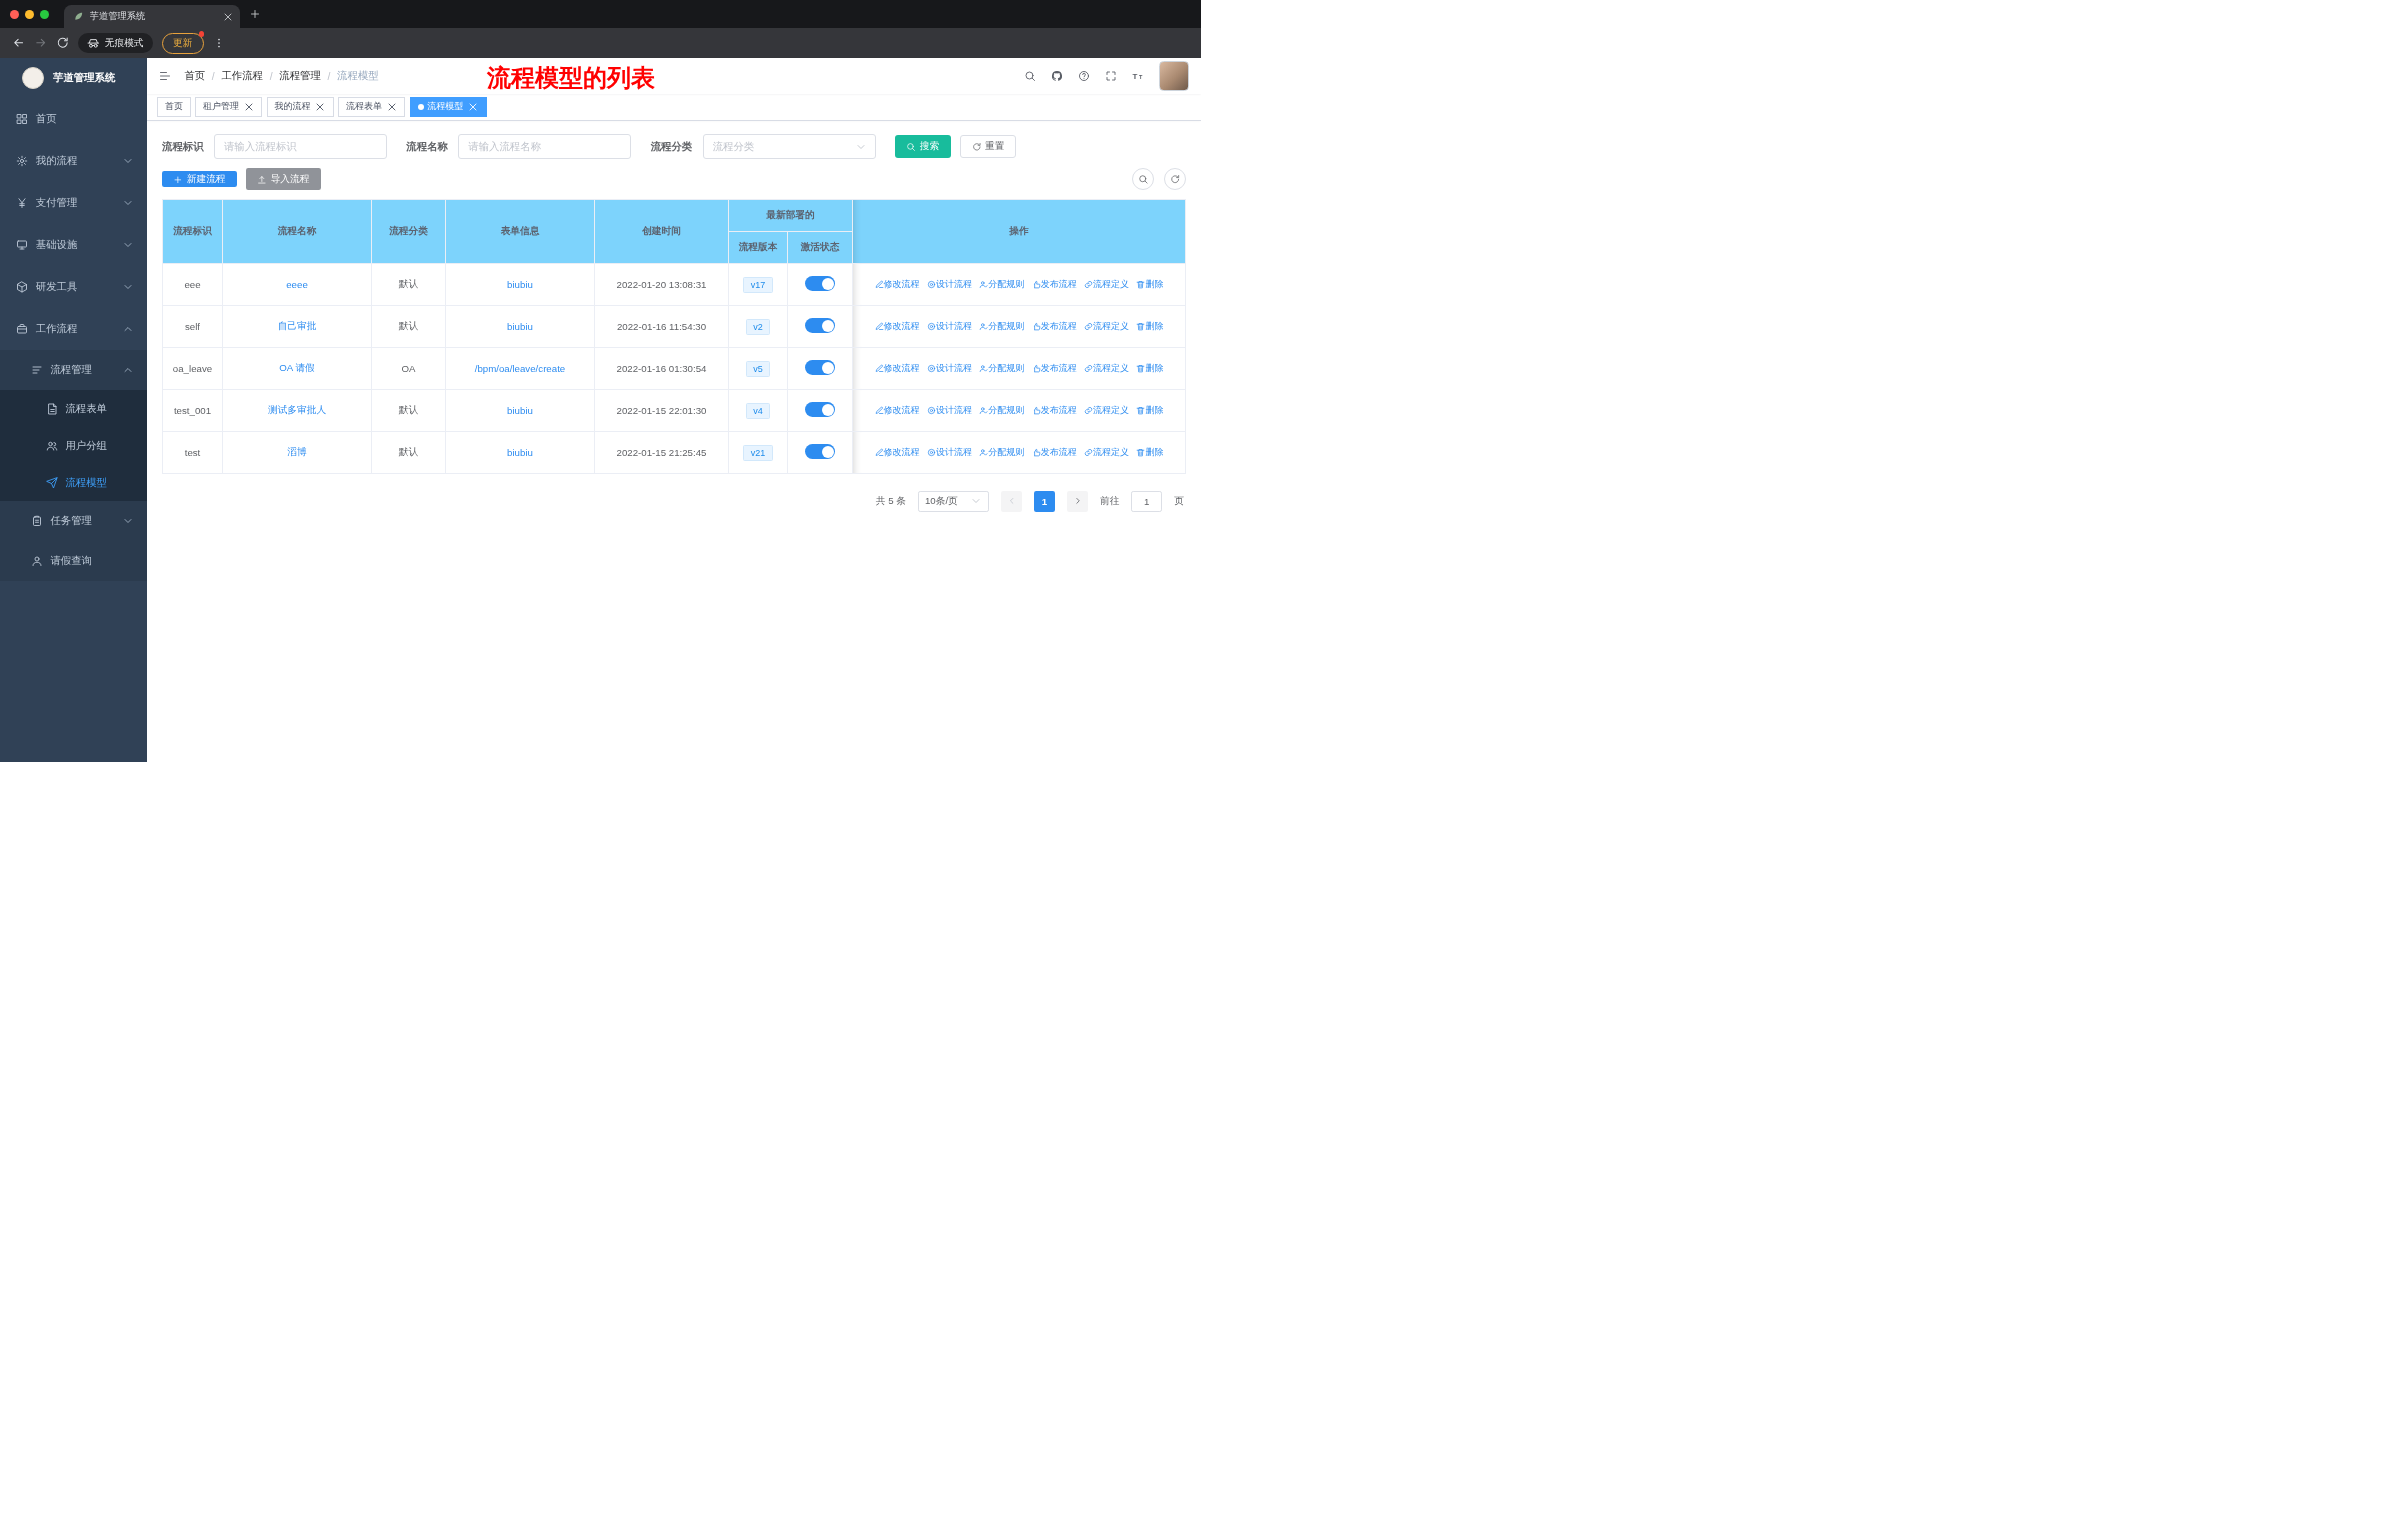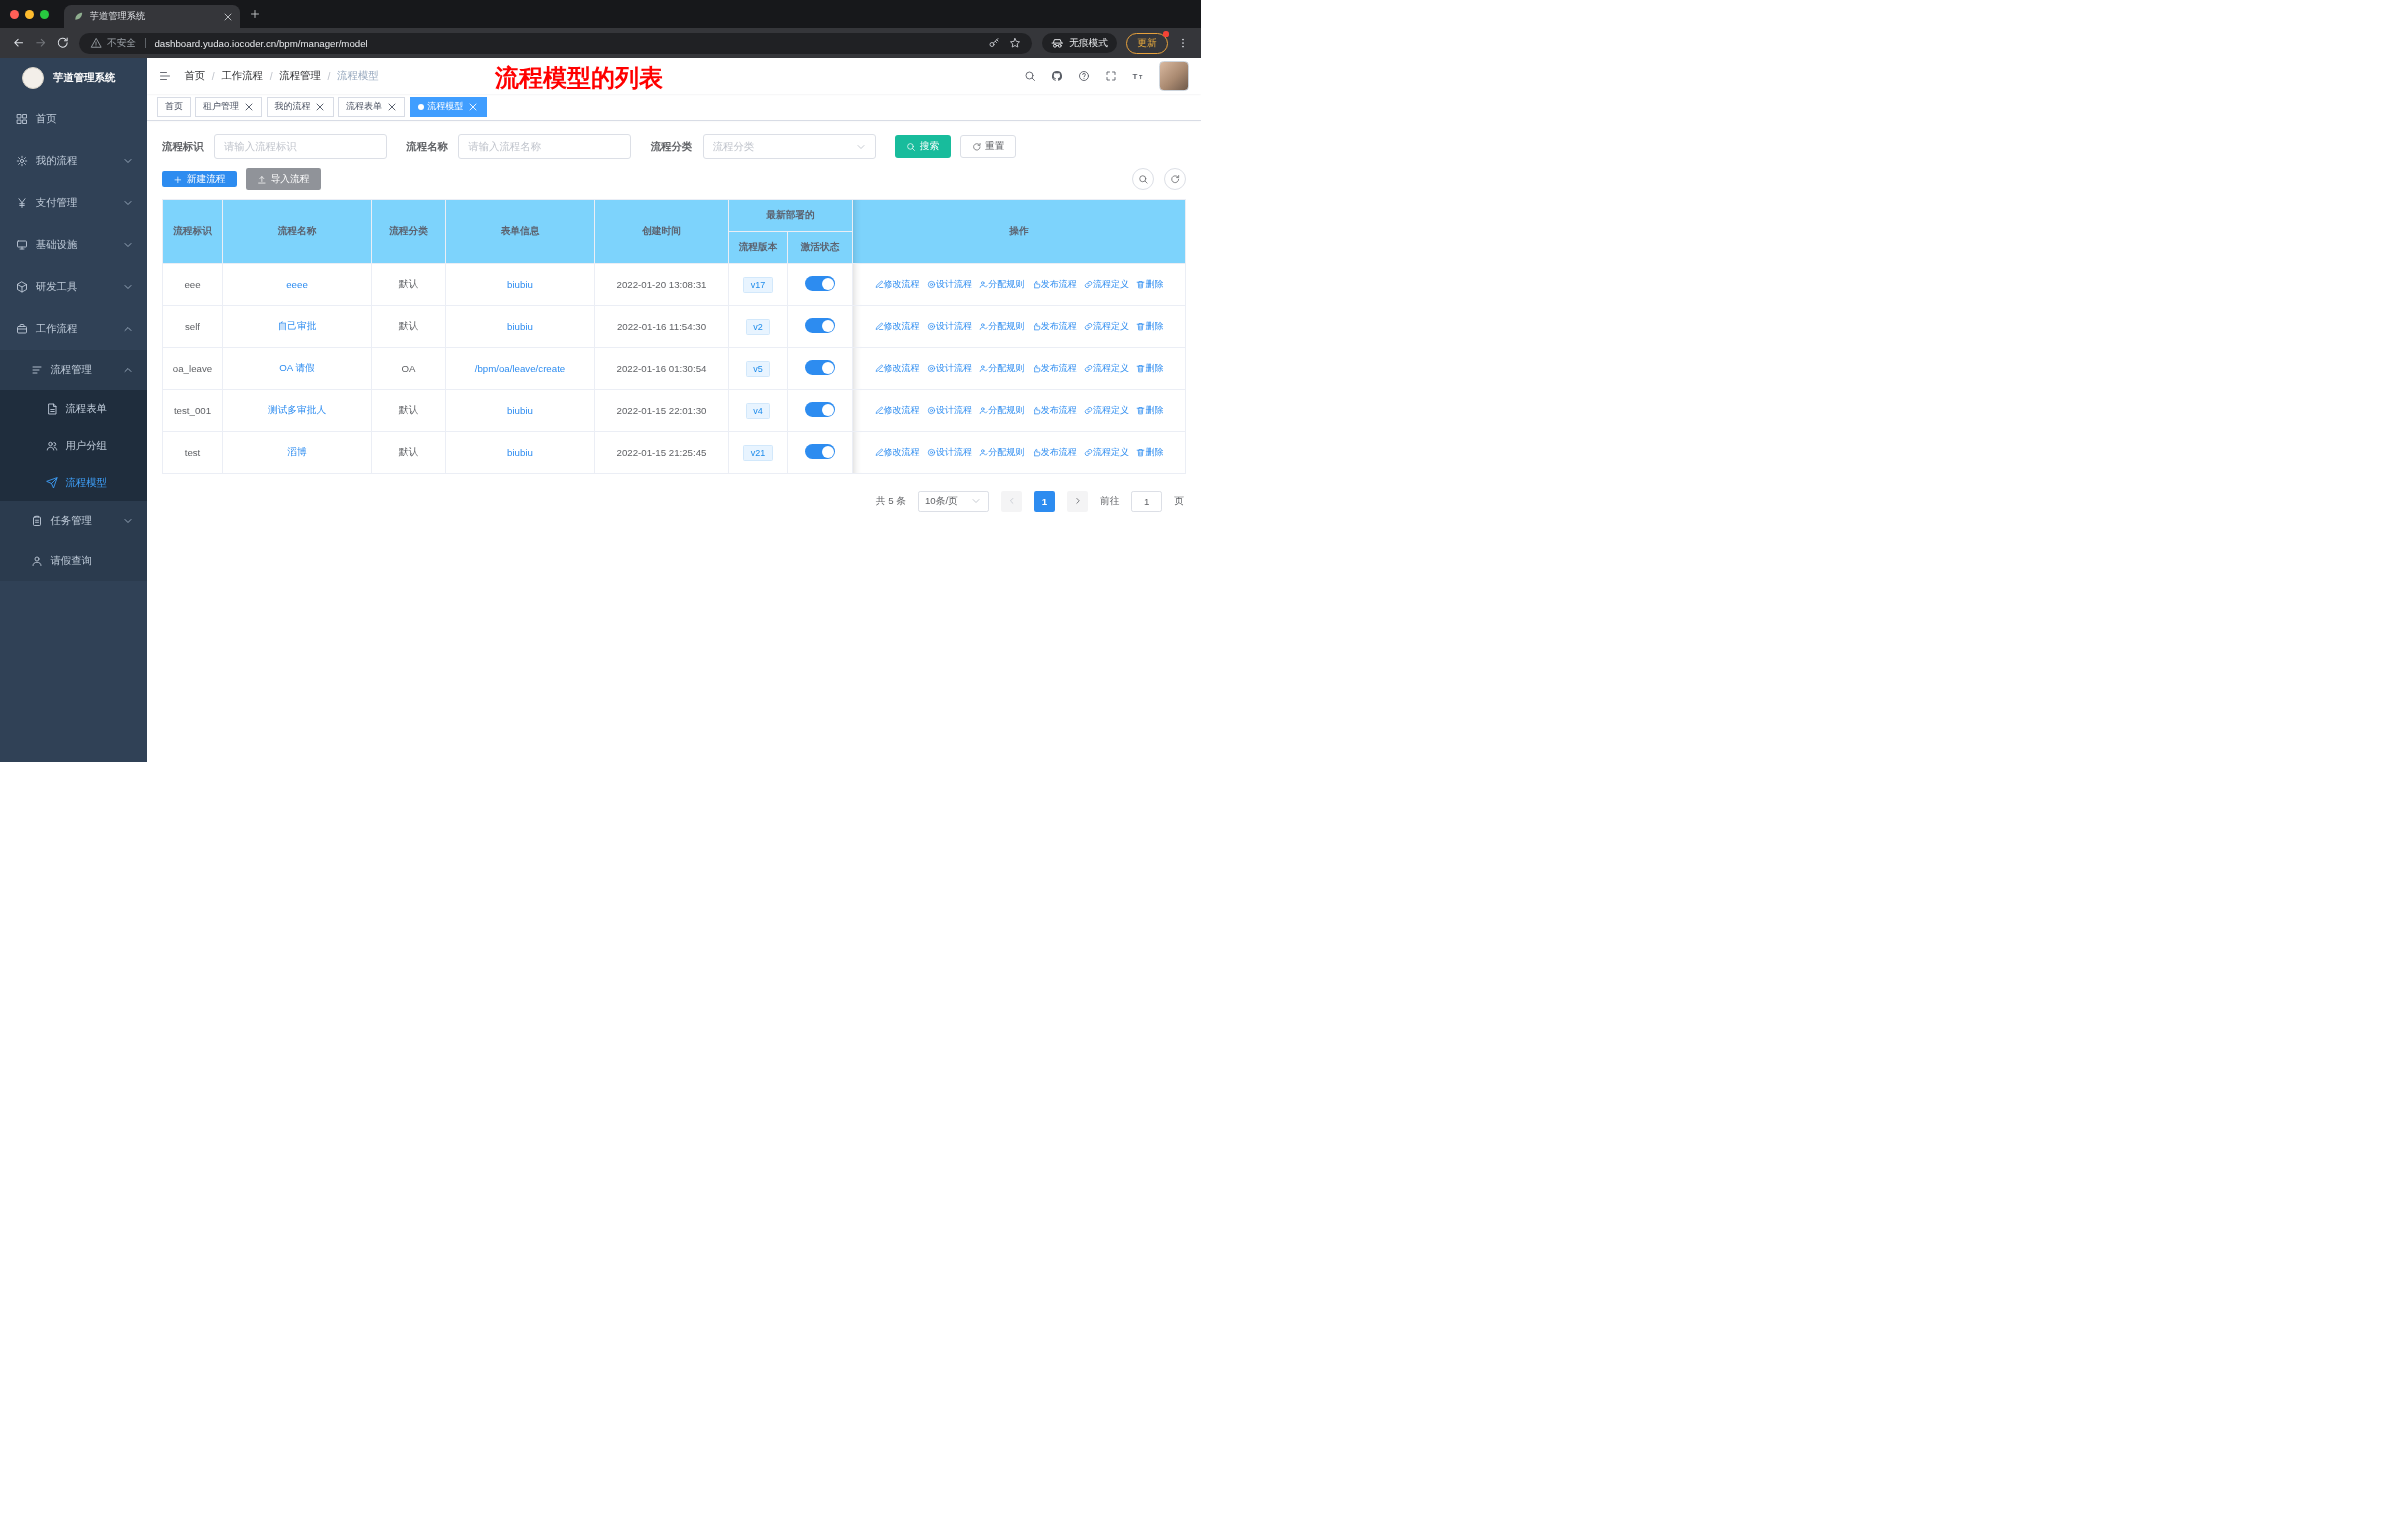--- a/index.html
+++ b/index.html
@@ -61,21 +61,21 @@
   .main{flex:1;display:flex;flex-direction:column;background:#fff;min-width:0;}
 
   
   .navbar{height:36px;display:flex;align-items:center;padding:0 12px;position:relative;
     box-shadow:0 0.7px 2.2px rgba(0,21,41,.08);z-index:2;}
   .hamburger{width:15.6px;height:15.6px;color:#5a5e66;stroke-width:2;cursor:pointer;}
   .breadcrumb{display:flex;align-items:center;margin-left:13.4px;font-size:10.4px;color:#303133;gap:6.7px;}
   .crumb{white-space:nowrap;cursor:pointer;}
   .crumb.current{color:#97a8be;cursor:default;}
   .crumb-sep{color:#c0c4cc;}
-  .annotation{position:absolute;left:348px;top:3.7px;font-size:24px;font-weight:700;color:var(--annotation);white-space:nowrap;}
+  .annotation{position:absolute;left:340px;top:3.7px;font-size:24px;font-weight:700;color:var(--annotation);white-space:nowrap;}
   .nav-tools{margin-left:auto;display:flex;align-items:center;gap:15px;color:#5a5e66;}
   .tool{width:14px;height:14px;cursor:pointer;}
   .avatar{width:30px;height:30px;border-radius:4.5px;border:0.7px solid #cdd4dc;
     background:linear-gradient(135deg,#d9b9a0 0%,#a98970 55%,#6f5a4b 100%);cursor:pointer;}
 
   
   .tagsbar{height:27px;display:flex;align-items:center;padding:0 10.4px;gap:4.5px;
     border-bottom:0.7px solid #d8dce5;box-shadow:0 0.7px 2.2px rgba(0,0,0,.04);}
   .tag{height:19.4px;display:inline-flex;align-items:center;gap:3.7px;padding:0 6.7px;border:0.7px solid #d8dce5;
     background:#fff;color:#495060;font-size:9px;cursor:pointer;white-space:nowrap;}
@@ -315,36 +315,20 @@
     <span class="nav-ic disabled">
         <svg class="ic" viewBox="0 0 18 18" width="13.4" height="13.4">
           <use href="#s-forward"></use>
         </svg>
       </span>
     <span class="nav-ic">
         <svg class="ic" viewBox="0 0 18 18" width="13.4" height="13.4">
           <use href="#s-reload"></use>
         </svg>
       </span>
-    <div class="addressbar">
-      <svg class="ic warn" viewBox="0 0 16 16" width="12" height="12">
-          <use href="#s-warning"></use>
-        </svg>
-      <span class="sec-label">不安全</span>
-      <span class="addr-sep"></span>
-      <span class="url">dashboard.yudao.iocoder.cn/bpm/manager/model</span>
-      <span class="addr-right">
-        <svg class="ic" viewBox="0 0 16 16" width="12" height="12">
-            <use href="#s-key"></use>
-          </svg>
-        <svg class="ic" viewBox="0 0 16 16" width="12" height="12">
-            <use href="#s-star"></use>
-          </svg>
-      </span>
-    </div>
     <div class="incognito">
       <svg class="ic" viewBox="0 0 17 17" width="12.7" height="12.7">
           <use href="#s-incognito"></use>
         </svg>
       <span>无痕模式</span>
     </div>
     <div class="update-pill">
       <span>更新</span>
       <span class="update-dot"></span>
     </div>

